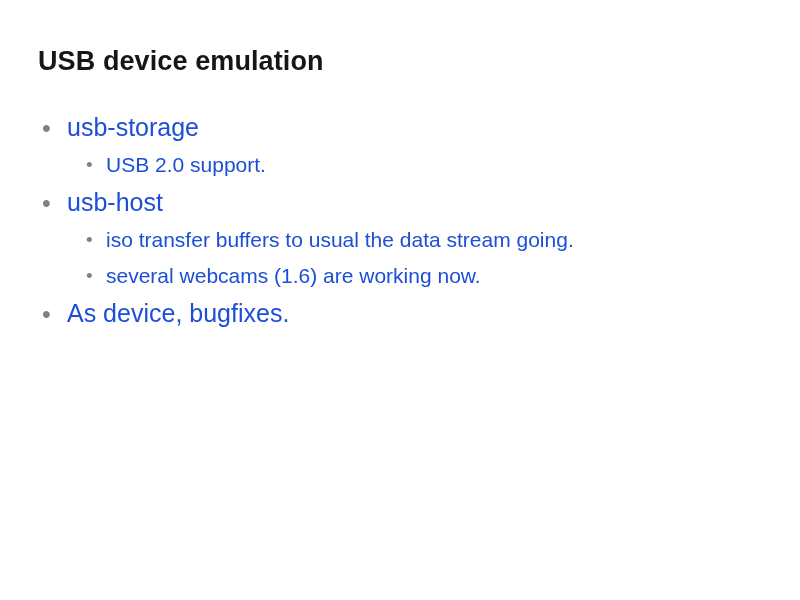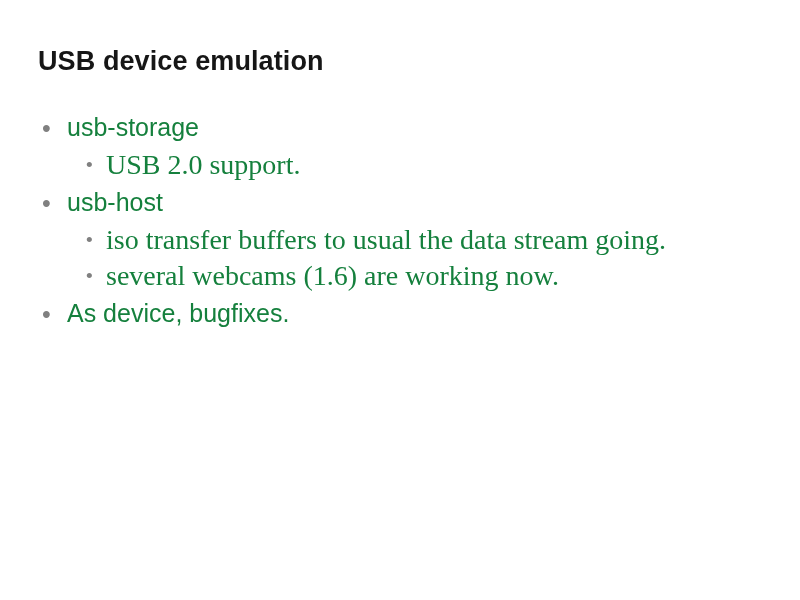--- a/index.html
+++ b/index.html
@@ -72,33 +72,32 @@
     padding-top: 4px;
   }
 
   .level-2 .bullet-dot {
     font-size: 19px;
     width: 20px;
     padding-top: 4px;
   }
 
   .bullet-text {
-    color: #15803d;
+    color: #1d4ed8;
     flex: 1 1 auto;
   }
 
   .level-1 .bullet-text {
     font-size: 25px;
     line-height: 30px;
   }
 
   .level-2 .bullet-text {
-    font-size: 28px;
+    font-size: 21px;
     line-height: 27px;
-    font-family: Liberation Serif, serif;
   }
 
   .footer {
     position: absolute;
     left: 0;
     bottom: 0;
     width: 800px;
     height: 60px;
   }
 </style>

